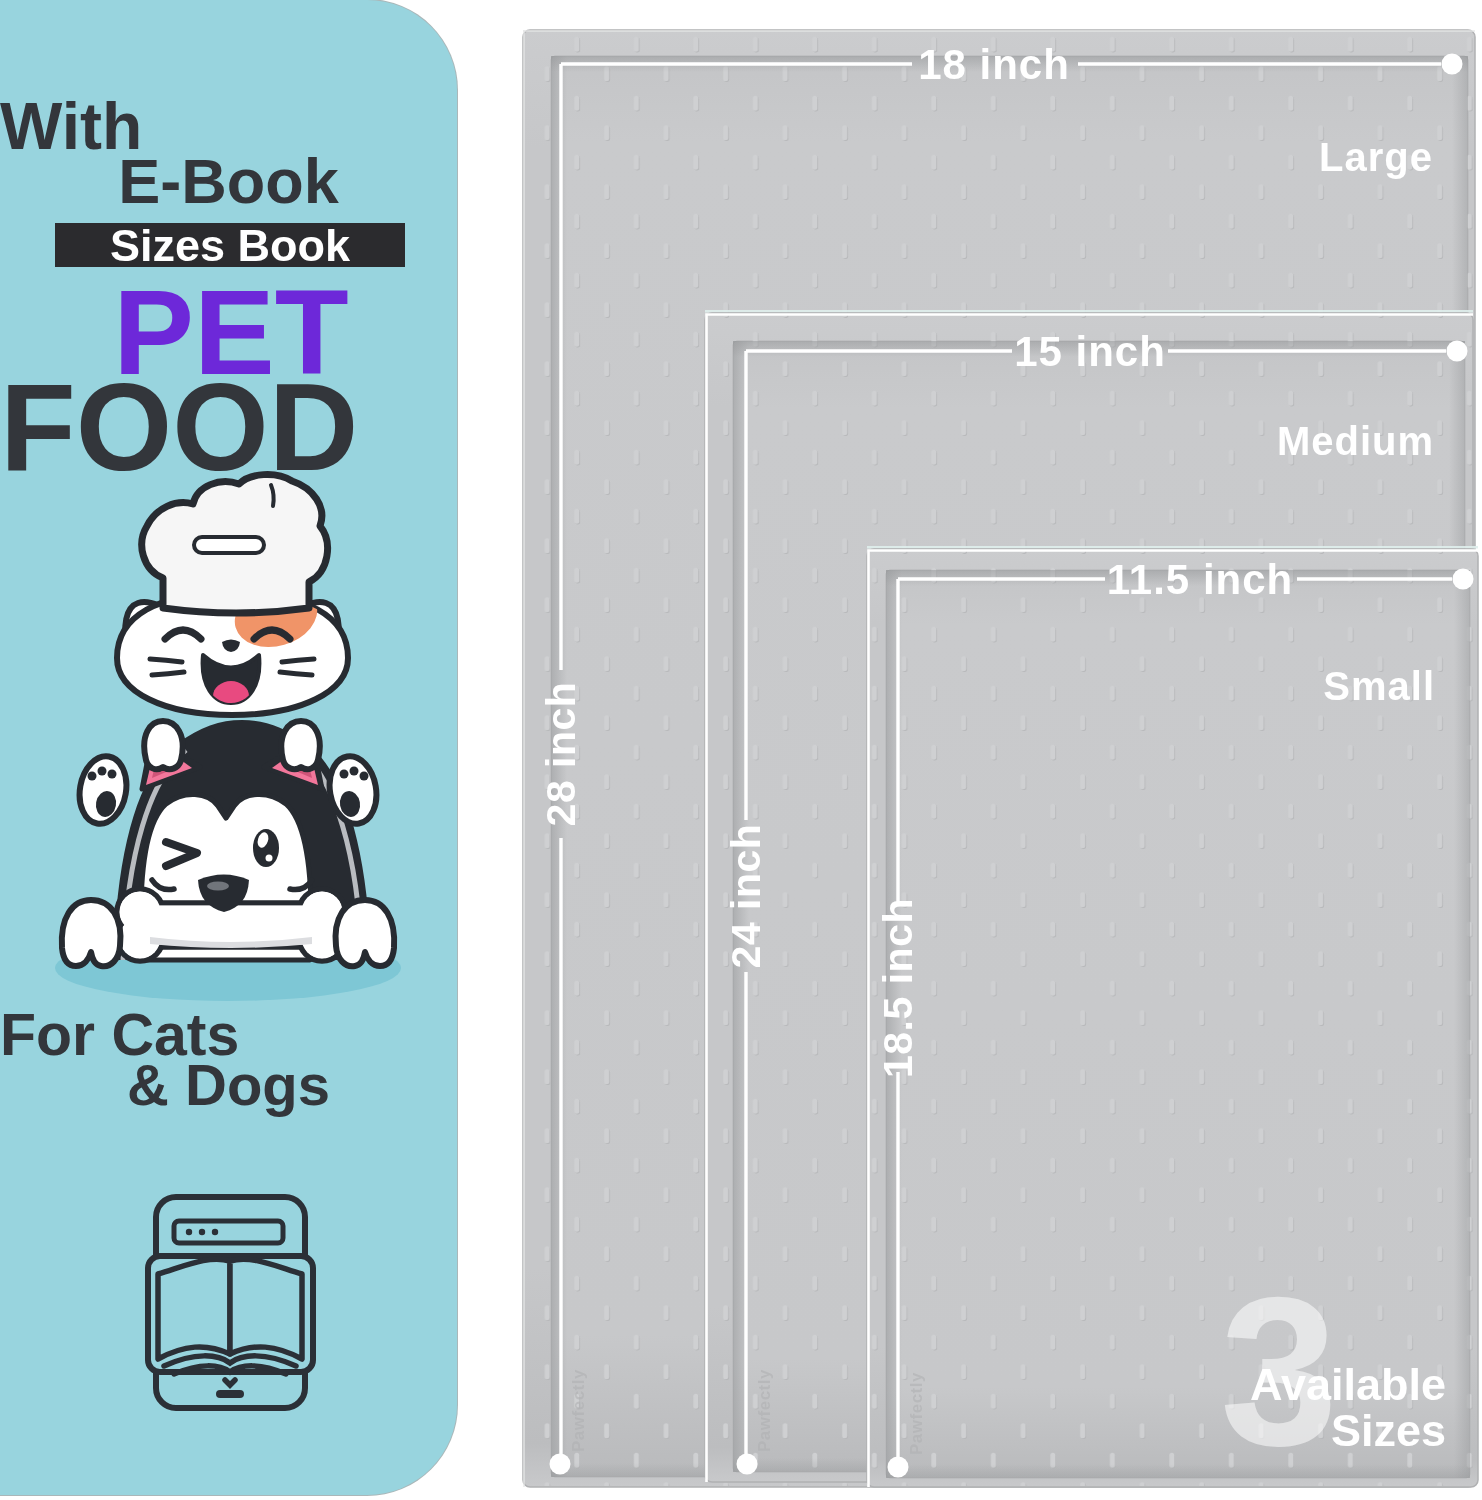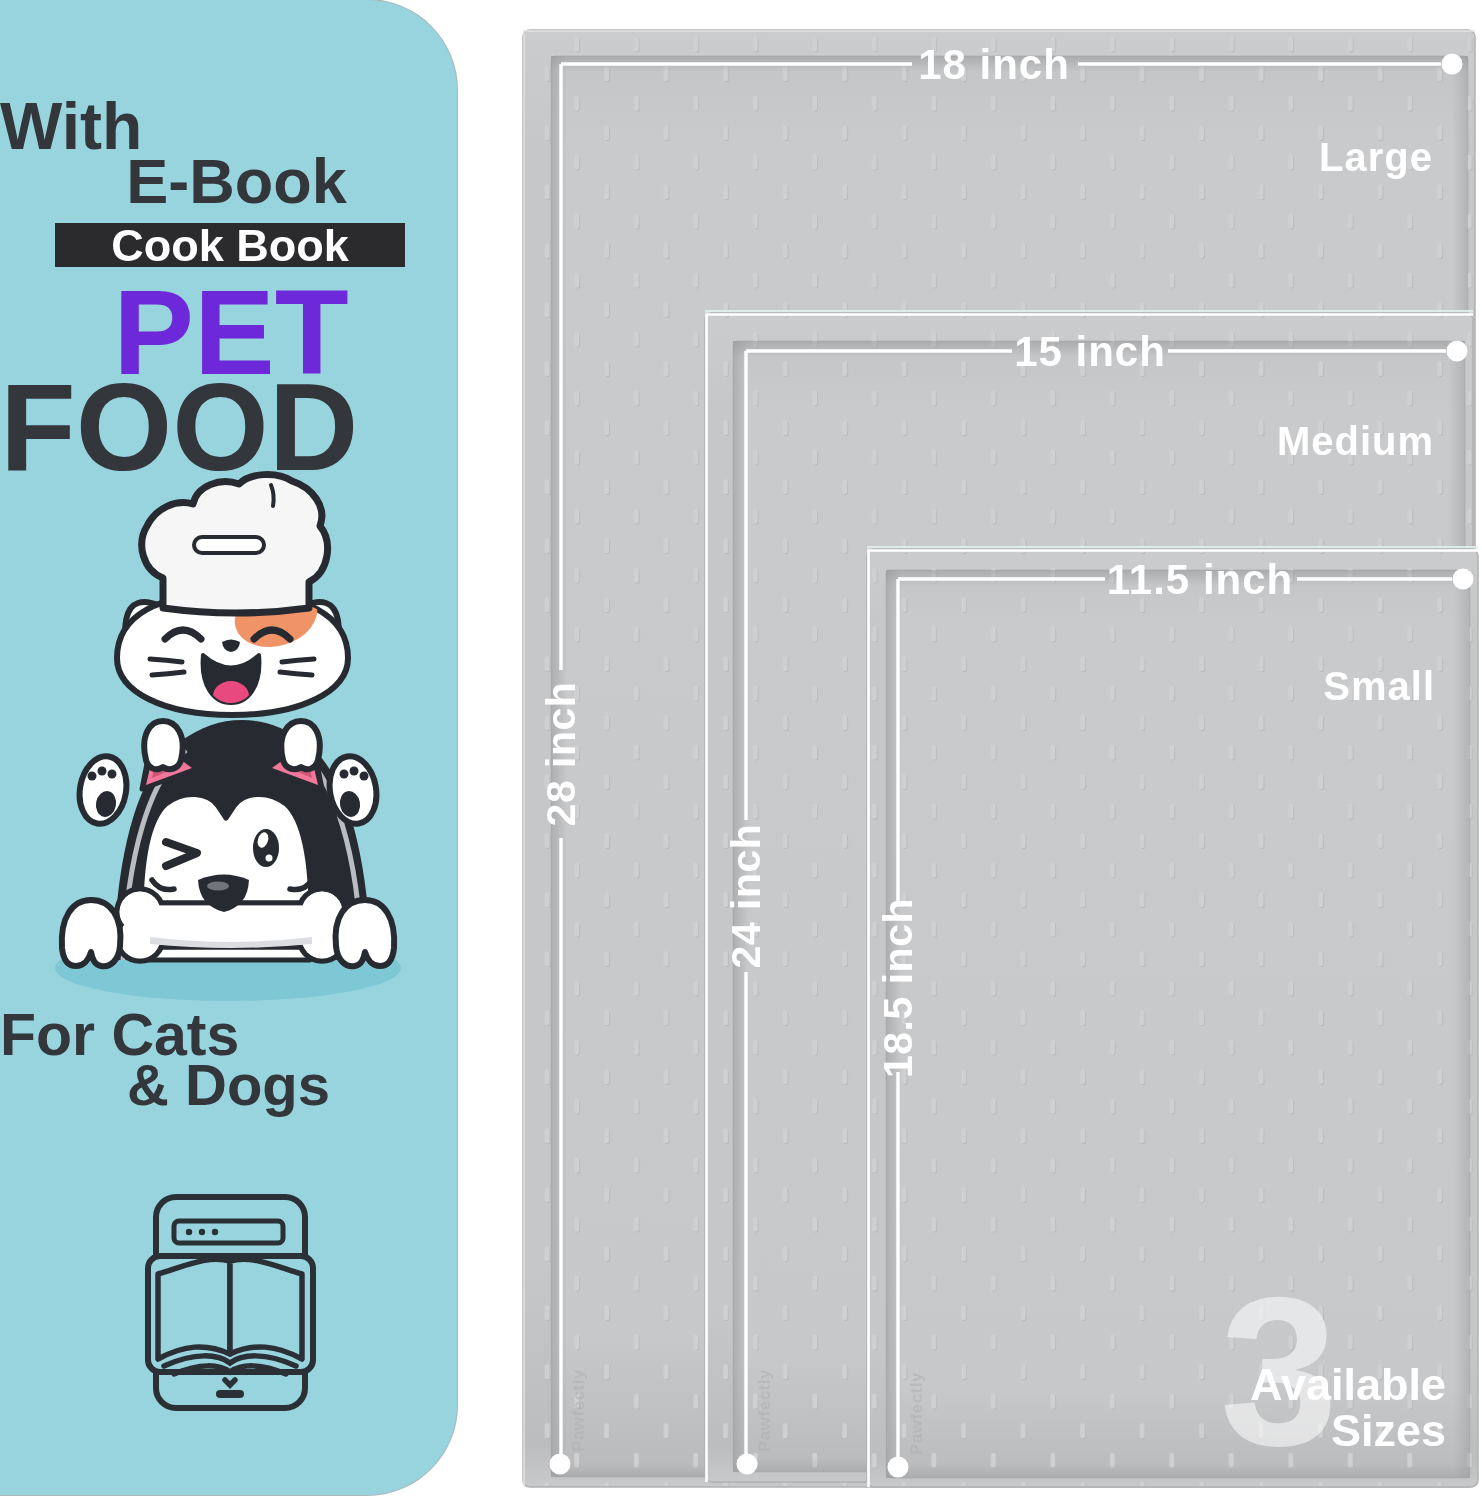--- a/index.html
+++ b/index.html
@@ -145,25 +145,25 @@
   <text x="1446" y="1446" font-size="45" font-weight="bold" fill="#ffffff" text-anchor="end">Sizes</text>
 
   <text transform="translate(922,1455) rotate(-90)" font-size="17" font-weight="bold" fill="#b0b1b3" opacity="0.6" letter-spacing="0.5">Pawfectly</text>
 </g>
 </svg>
 
 <div class="abs" style="left:0;top:0;width:457px;height:1495px;background:#98d4de;border-radius:0 90px 90px 0;box-shadow:0 0 0 1px #aab7b9;"></div>
 
 <div class="abs" style="left:0;top:93px;width:505px;text-align:left;font-size:66px;font-weight:bold;color:#33363b;line-height:1;">With</div>
 
-<div class="abs" style="left:0;top:150px;width:457px;text-align:center;font-size:63px;font-weight:bold;color:#33363b;line-height:1;margin-left:8px;">E-Book</div>
+<div class="abs" style="left:0;top:150px;width:457px;text-align:center;font-size:63px;font-weight:bold;color:#33363b;line-height:1;">E-Book</div>
 
 <div class="abs" style="left:55px;top:223px;width:350px;height:44px;background:#2b2b2e;"></div>
 
-<div class="abs" style="left:55px;top:224px;width:350px;text-align:center;font-size:45px;font-weight:bold;color:#ffffff;line-height:44px;">Cook Book</div>
+<div class="abs" style="left:55px;top:224px;width:350px;text-align:center;font-size:45px;font-weight:bold;color:#ffffff;line-height:44px;">Sizes Book</div>
 
 <div class="abs" style="left:0;top:272px;width:462px;text-align:center;font-size:121px;font-weight:bold;color:#6d28d9;line-height:1;">PET</div>
 
 <div class="abs" style="left:0;top:365px;width:460px;font-size:124px;font-weight:bold;color:#33363b;line-height:1;">FOOD</div>
 
 <svg class="abs" style="left:0;top:440px" width="457" height="580" viewBox="0 0 457 580">
 <defs>
 <clipPath id="catheadclip">
   <path d="M117,218 C117,176 157,153 232,153 C307,153 348,176 348,218 C348,252 300,275 232,275 C164,275 117,252 117,218 Z"></path>
 </clipPath>

